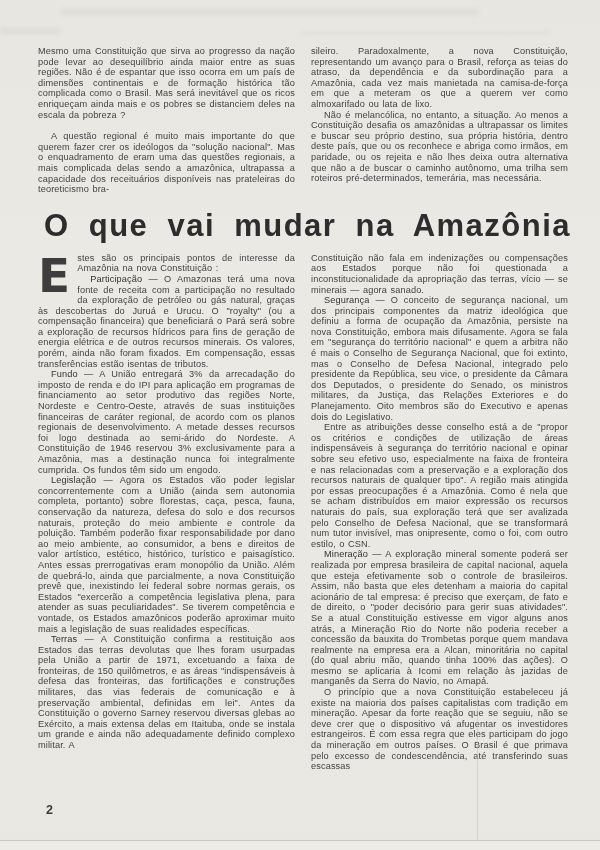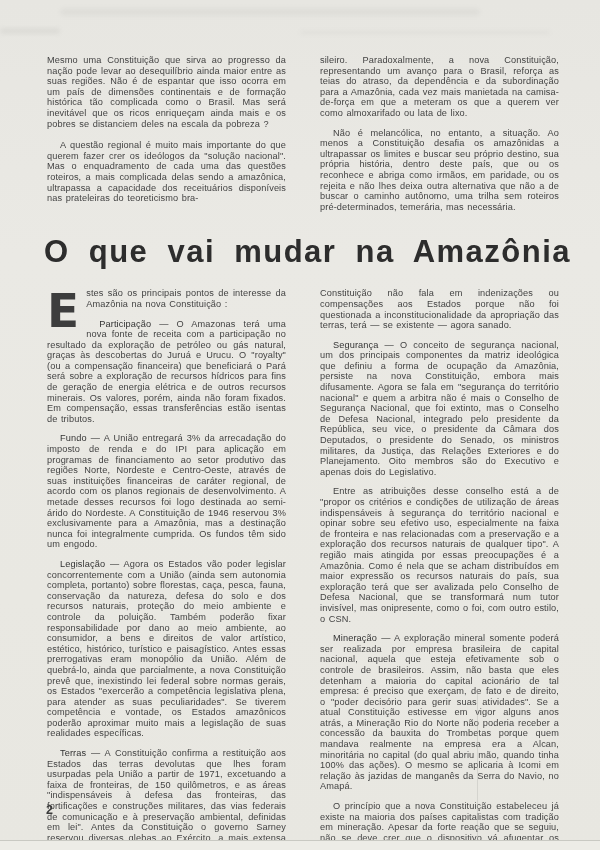--- a/index.html
+++ b/index.html
@@ -16,21 +16,21 @@
   .columns{display:flex;gap:16px;}
   .col{
     width:257px;
     text-align:justify;
     font-size:9.2px;
     line-height:10.6px;
     letter-spacing:0.12px;
     word-spacing:0.8px;
     color:#434343;
   }
-  .col p{margin:9px;}
+  .col p{margin:0;}
   .col p.indent{text-indent:13px;}
   .col p.gap{margin-top:11px;}
   .term{font-weight:normal;color:#333;}
   .headline{
     margin:13px 0 9px 6px;
     text-align:left;
     font-size:31px;
     font-weight:bold;
     color:#2d2d2d;
     letter-spacing:1.5px;
@@ -71,40 +71,40 @@
 
   <div class="scan-smudge smudge-1"></div>
   <div class="scan-smudge smudge-2"></div>
   <div class="scan-smudge smudge-3"></div>
 
   <div class="content">
 
     <div class="columns">
       <div class="col" id="intro-left">
           <p>Mesmo uma Constituição que sirva ao progresso da nação pode levar ao desequilíbrio ainda maior entre as suas regiões. Não é de espantar que isso ocorra em um país de dimensões continentais e de formação histórica tão complicada como o Brasil. Mas será inevitável que os ricos enriqueçam ainda mais e os pobres se distanciem deles na escala da pobreza ?</p>
-          <p class="indent gap">A questão regional é muito mais importante do que querem fazer crer os ideólogos da "solução nacional". Mas o enquadramento de cada uma das questões roteiros, a mais complicada delas sendo a amazônica, ultrapassa a capacidade dos receituários disponíveis nas prateleiras do teoreticismo bra-</p>
+          <p class="indent gap">A questão regional é muito mais importante do que querem fazer crer os ideólogos da "solução nacional". Mas o enquadramento de eram uma das questões regionais, a mais complicada delas sendo a amazônica, ultrapassa a capacidade dos receituários disponíveis nas prateleiras do teoreticismo bra-</p>
         </div>
       <div class="col" id="intro-right">
           <p>sileiro. Paradoxalmente, a nova Constituição, representando um avanço para o Brasil, reforça as teias do atraso, da dependência e da subordinação para a Amazônia, cada vez mais manietada na camisa-de-força em que a meteram os que a querem ver como almoxarifado ou lata de lixo.</p>
           <p class="indent">Não é melancólica, no entanto, a situação. Ao menos a Constituição desafia os amazônidas a ultrapassar os limites e buscar seu próprio destino, sua própria história, dentro deste país, que ou os reconhece e abriga como irmãos, em paridade, ou os rejeita e não lhes deixa outra alternativa que não a de buscar o caminho autônomo, uma trilha sem roteiros pré-determinados, temerária, mas necessária.</p>
         </div>
     </div>
 
     <h1 class="headline">O que vai mudar na Amazônia</h1>
 
     <div class="columns">
       <div class="col" id="body-left">
           <p><span class="dropcap">E</span>stes são os principais pontos de interesse da Amazônia na nova Constituição :</p>
           <p class="indent"><b class="term">Participação</b> — O Amazonas terá uma nova fonte de receita com a participação no resultado da exploração de petróleo ou gás natural, graças às descobertas do Juruá e Urucu. O "royalty" (ou a compensação financeira) que beneficiará o Pará será sobre a exploração de recursos hídricos para fins de geração de energia elétrica e de outros recursos minerais. Os valores, porém, ainda não foram fixados. Em compensação, essas transferências estão isentas de tributos.</p>
           <p class="indent"><b class="term">Fundo</b> — A União entregará 3% da arrecadação do imposto de renda e do IPI para aplicação em programas de financiamento ao setor produtivo das regiões Norte, Nordeste e Centro-Oeste, através de suas instituições financeiras de caráter regional, de acordo com os planos regionais de desenvolvimento. A metade desses recursos foi logo destinada ao semi-árido do Nordeste. A Constituição de 1946 reservou 3% exclusivamente para a Amazônia, mas a destinação nunca foi integralmente cumprida. Os fundos têm sido um engodo.</p>
           <p class="indent"><b class="term">Legislação</b> — Agora os Estados vão poder legislar concorrentemente com a União (ainda sem autonomia completa, portanto) sobre florestas, caça, pesca, fauna, conservação da natureza, defesa do solo e dos recursos naturais, proteção do meio ambiente e controle da poluição. Também poderão fixar responsabilidade por dano ao meio ambiente, ao consumidor, a bens e direitos de valor artístico, estético, histórico, turístico e paisagístico. Antes essas prerrogativas eram monopólio da União. Além de quebrá-lo, ainda que parcialmente, a nova Constituição prevê que, inexistindo lei federal sobre normas gerais, os Estados "exercerão a competência legislativa plena, para atender as suas peculiaridades". Se tiverem competência e vontade, os Estados amazônicos poderão aproximar muito mais a legislação de suas realidades específicas.</p>
           <p class="indent"><b class="term">Terras</b> — A Constituição confirma a restituição aos Estados das terras devolutas que lhes foram usurpadas pela União a partir de 1971, excetuando a faixa de fronteiras, de 150 quilômetros, e as áreas "indispensáveis à defesa das fronteiras, das fortificações e construções militares, das vias federais de comunicação e à preservação ambiental, definidas em lei". Antes da Constituição o governo Sarney reservou diversas glebas ao Exército, a mais extensa delas em Itaituba, onde se instala um grande e ainda não adequadamente definido complexo militar. A</p>
         </div>
       <div class="col" id="body-right">
-          <p>Constituição não fala em indenizações ou compensações aos Estados porque não foi questionada a inconstitucionalidade da apropriação das terras, terá — se existente — agora sanado.</p>
+          <p>Constituição não fala em indenizações ou compensações aos Estados porque não foi questionada a inconstitucionalidade da apropriação das terras, vício — se minerais — agora sanado.</p>
           <p class="indent"><b class="term">Segurança</b> — O conceito de segurança nacional, um dos principais componentes da matriz ideológica que definiu a forma de ocupação da Amazônia, persiste na nova Constituição, embora mais difusamente. Agora se fala em "segurança do território nacional" e quem a arbitra não é mais o Conselho de Segurança Nacional, que foi extinto, mas o Conselho de Defesa Nacional, integrado pelo presidente da República, seu vice, o presidente da Câmara dos Deputados, o presidente do Senado, os ministros militares, da Justiça, das Relações Exteriores e do Planejamento. Oito membros são do Executivo e apenas dois do Legislativo.</p>
           <p class="indent">Entre as atribuições desse conselho está a de "propor os critérios e condições de utilização de áreas indispensáveis à segurança do território nacional e opinar sobre seu efetivo uso, especialmente na faixa de fronteira e nas relacionadas com a preservação e a exploração dos recursos naturais de qualquer tipo". A região mais atingida por essas preocupações é a Amazônia. Como é nela que se acham distribuídos em maior expressão os recursos naturais do país, sua exploração terá que ser avalizada pelo Conselho de Defesa Nacional, que se transformará num tutor invisível, mas onipresente, como o foi, com outro estilo, o CSN.</p>
           <p class="indent"><b class="term">Mineração</b> — A exploração mineral somente poderá ser realizada por empresa brasileira de capital nacional, aquela que esteja efetivamente sob o controle de brasileiros. Assim, não basta que eles detenham a maioria do capital acionário de tal empresa: é preciso que exerçam, de fato e de direito, o "poder decisório para gerir suas atividades". Se a atual Constituição estivesse em vigor alguns anos atrás, a Mineração Rio do Norte não poderia receber a concessão da bauxita do Trombetas porque quem mandava realmente na empresa era a Alcan, minoritária no capital (do qual abriu mão, quando tinha 100% das ações). O mesmo se aplicaria à Icomi em relação às jazidas de manganês da Serra do Navio, no Amapá.</p>
           <p class="indent">O princípio que a nova Constituição estabeleceu já existe na maioria dos países capitalistas com tradição em mineração. Apesar da forte reação que se seguiu, não se deve crer que o dispositivo vá afugentar os investidores estrangeiros. É com essa regra que eles participam do jogo da mineração em outros países. O Brasil é que primava pelo excesso de condescendência, até transferindo suas escassas</p>
         </div>
     </div>
 
   </div>
 
   <div class="pagenum">2</div>

